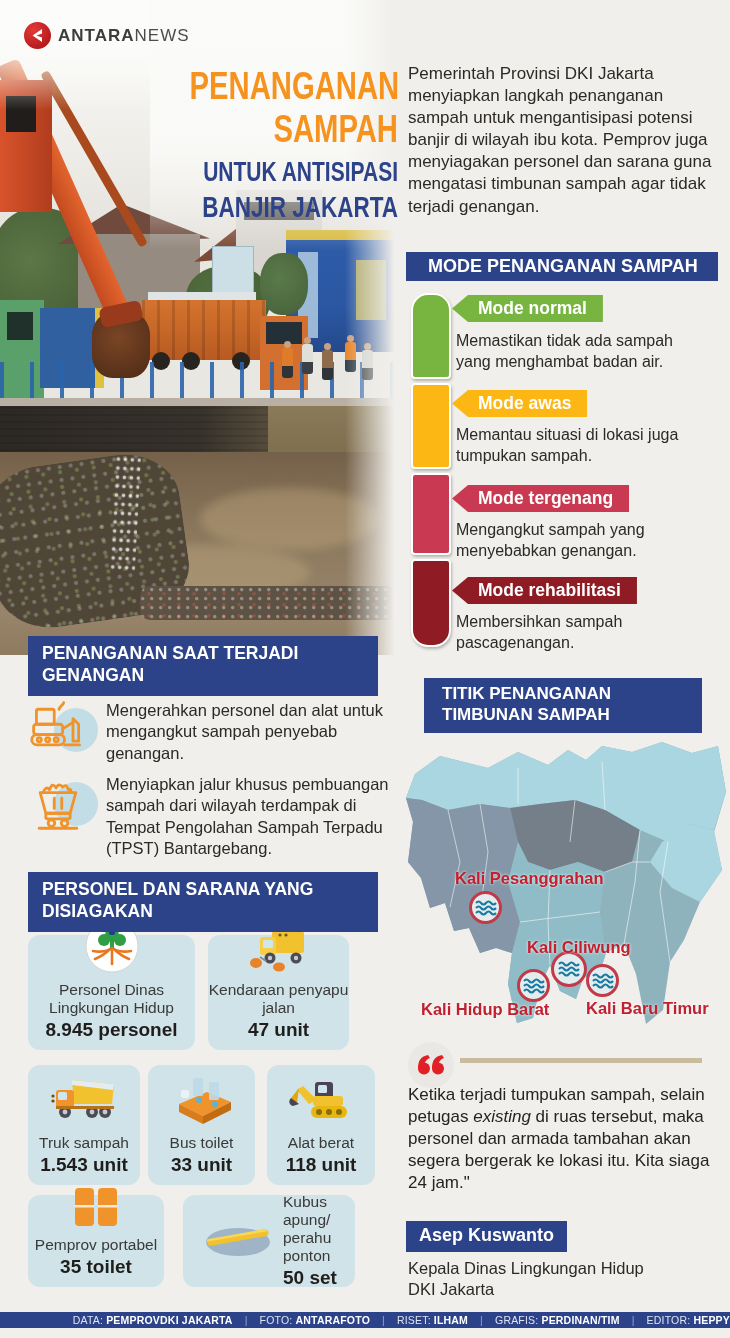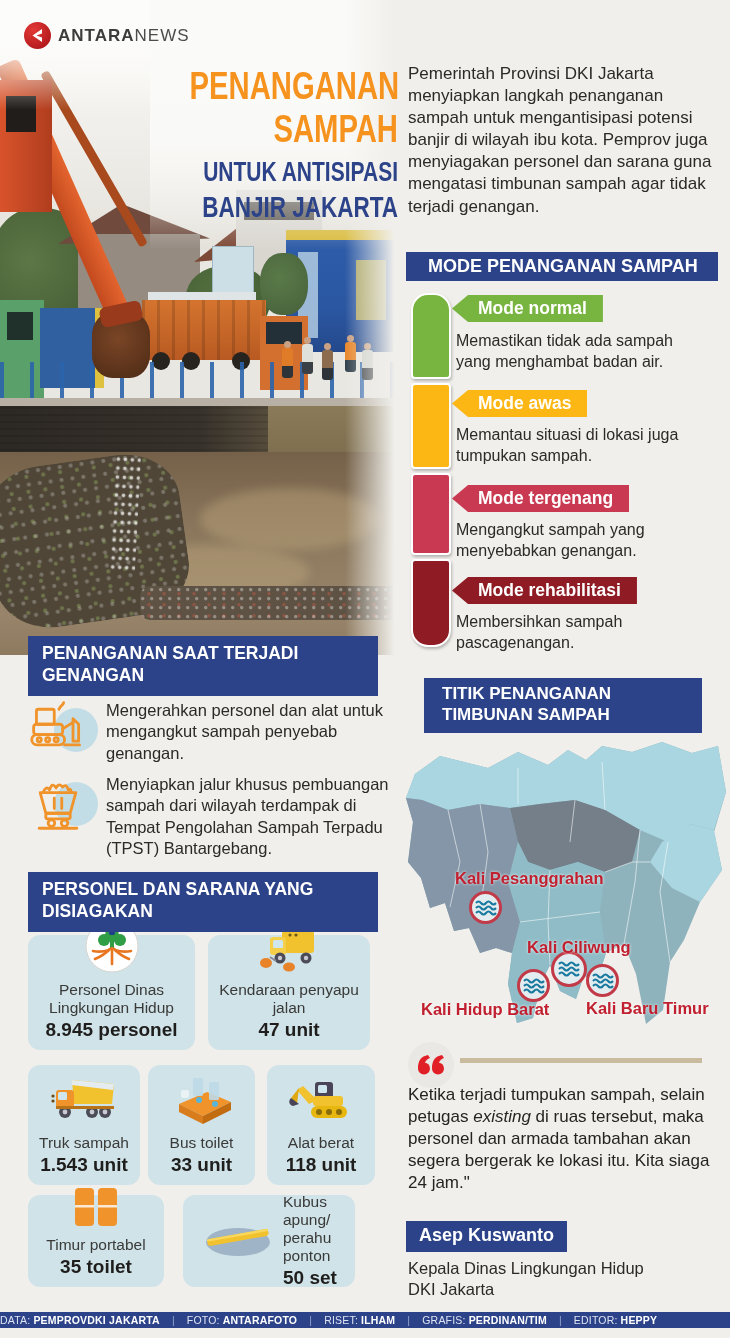--- a/index.html
+++ b/index.html
@@ -142,21 +142,21 @@
   .gen-text { margin-left:12px; width:284px; font-size:16.5px; line-height:1.3; color:#2d2a26; padding-top:2px; }
 
   
   .sar-header { left:28px; top:872px; width:350px; padding:7px 14px 9px; font-size:17.5px; line-height:1.25; }
   .card { position:absolute; background:#cfe3e9; border-radius:12px; text-align:center;
           display:flex; flex-direction:column; align-items:center; justify-content:flex-end; padding-bottom:9px; }
   .card .ic { flex:0 0 auto; margin-bottom:4px; }
   .card .lbl { font-size:15.5px; line-height:1.15; color:#3a3a38; }
   .card .val { font-size:19px; font-weight:700; color:#1f1e1c; margin-top:2px; }
   .c1 { left:28px;  top:935px; width:167px; height:115px; }
-  .c2 { left:208px; top:935px; width:162px; height:115px; }
+  .c2 { left:208px; top:935px; width:141px; height:115px; }
   .c3 { left:28px;  top:1065px; width:112px; height:120px; }
   .c4 { left:148px; top:1065px; width:107px; height:120px; }
   .c5 { left:267px; top:1065px; width:108px; height:120px; }
   .c6 { left:28px;  top:1195px; width:136px; height:92px; }
   .c7 { left:183px; top:1195px; width:172px; height:92px; flex-direction:row; align-items:center;
         justify-content:flex-start; padding:0 0 0 18px; text-align:left; }
   .c7 .txt { margin-left:8px; }
   .c7 .lbl { font-size:15.5px; }
 
   
@@ -174,21 +174,21 @@
               background:#e9e8e4; display:flex; align-items:center; justify-content:center; }
   .q-line { position:absolute; left:460px; top:1058px; width:242px; height:5px; background:#c9bc9e; }
   .quote { position:absolute; left:408px; top:1084px; width:302px; font-size:17px; line-height:1.29; color:#262420; }
   .quote i { font-style:italic; }
   .q-name { position:absolute; left:406px; top:1221px; background:#2c4389; color:#fff; font-weight:700;
             font-size:18px; padding:4px 13px 6px; }
   .q-role { position:absolute; left:408px; top:1258px; font-size:16.5px; line-height:1.25; color:#2d2a26; }
 
   
   .footer { position:absolute; left:0; top:1312px; width:730px; height:16px; background:#2c4389;
-            display:flex; align-items:center; justify-content:flex-start; color:#fff; font-size:10.5px; letter-spacing:.2px; }
+            display:flex; align-items:center; justify-content:flex-end; color:#fff; font-size:10.5px; letter-spacing:.2px; }
   .footer .lab { font-weight:400; color:#dfe4f2; margin-right:3px; }
   .footer .val { font-weight:700; }
   .footer .sep { margin:0 12px; color:#93a3cc; }
 </style>
 </head>
 <body>
 
 <div class="page">
 
   <div class="photo">
@@ -425,21 +425,21 @@
 
   <div class="card c6">
     <span class="ic">
       <svg width="50" height="42" viewBox="0 0 50 42">
         <rect x="4" y="2" width="19" height="38" rx="4" fill="#f0932a"></rect>
         <rect x="27" y="2" width="19" height="38" rx="4" fill="#f0932a"></rect>
         <rect x="4" y="19" width="19" height="2.5" fill="#fff" opacity=".8"></rect>
         <rect x="27" y="19" width="19" height="2.5" fill="#fff" opacity=".8"></rect>
       </svg>
     </span>
-    <div class="lbl">Timur portabel</div>
+    <div class="lbl">Pemprov portabel</div>
     <div class="val">35 toilet</div>
   </div>
 
   <div class="card c7">
     <span class="ic">
       <svg width="74" height="54" viewBox="0 0 74 54">
         <ellipse cx="37" cy="32" rx="32" ry="14" fill="#9fb4c7"></ellipse>
         <g transform="rotate(-10 37 28)">
           <rect x="6" y="24" width="62" height="7" rx="3.5" fill="#f2c12e"></rect>
           <rect x="6" y="24" width="62" height="2.4" rx="1.2" fill="#f7d75c"></rect>

